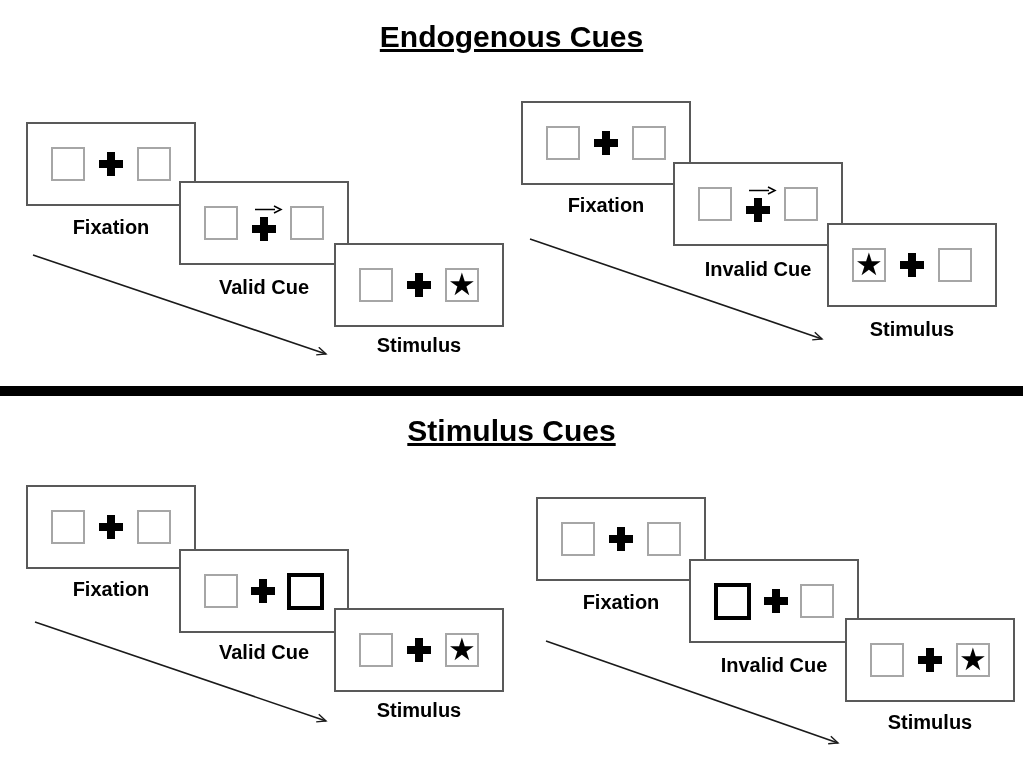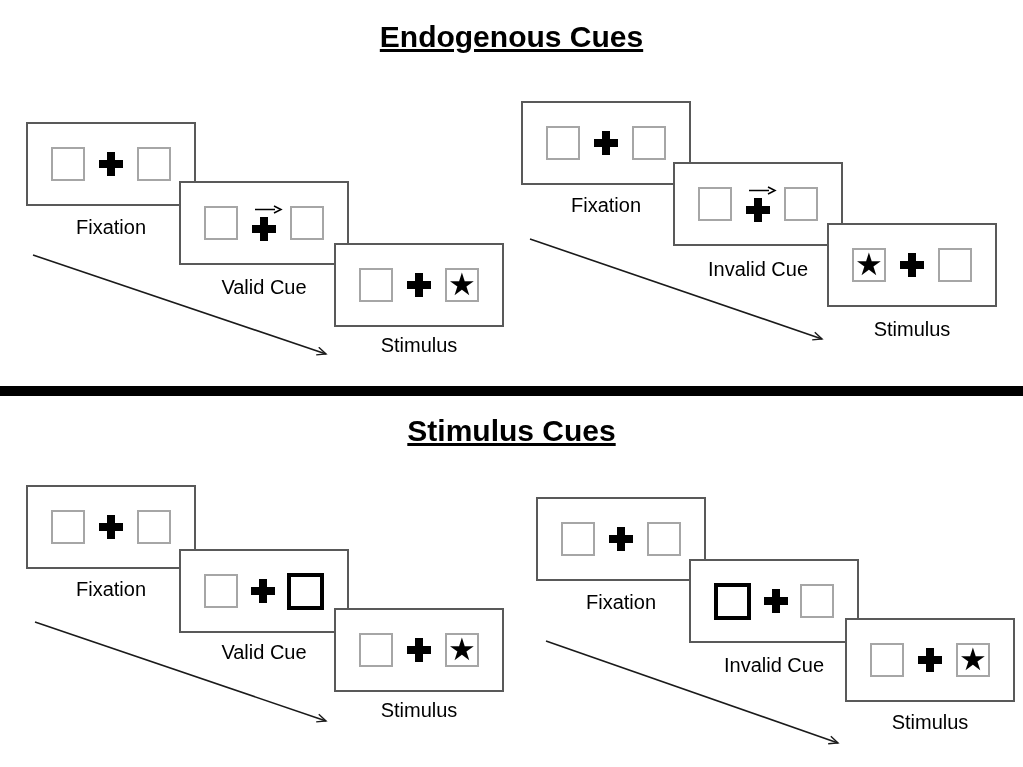--- a/index.html
+++ b/index.html
@@ -26,21 +26,21 @@
   }
   .sq.bold{width:37px;height:37px;border:4px solid #000;}
   .star{font-size:31px;line-height:1;transform:translateY(-1px);}
   .center-stack{display:flex;flex-direction:column;align-items:center;justify-content:center;}
   .cue-arrow{margin-bottom:3px;margin-left:10px;}
   .plus{position:relative;width:24px;height:24px;flex:0 0 auto;}
   .plus::before{content:"";position:absolute;left:8px;top:0;width:8px;height:24px;background:#000;}
   .plus::after{content:"";position:absolute;left:0;top:8px;width:24px;height:8px;background:#000;}
   .flabel{
     position:absolute;width:170px;text-align:center;
-    font-size:20px;font-weight:normal;white-space:nowrap;
+    font-size:20px;font-weight:bold;white-space:nowrap;
   }
   #arrow-layer{position:absolute;left:0;top:0;pointer-events:none;}
 </style>
 </head>
 <body>
 
 <div id="canvas">
 
   <svg id="arrow-layer" width="1023" height="767">
     <defs>

